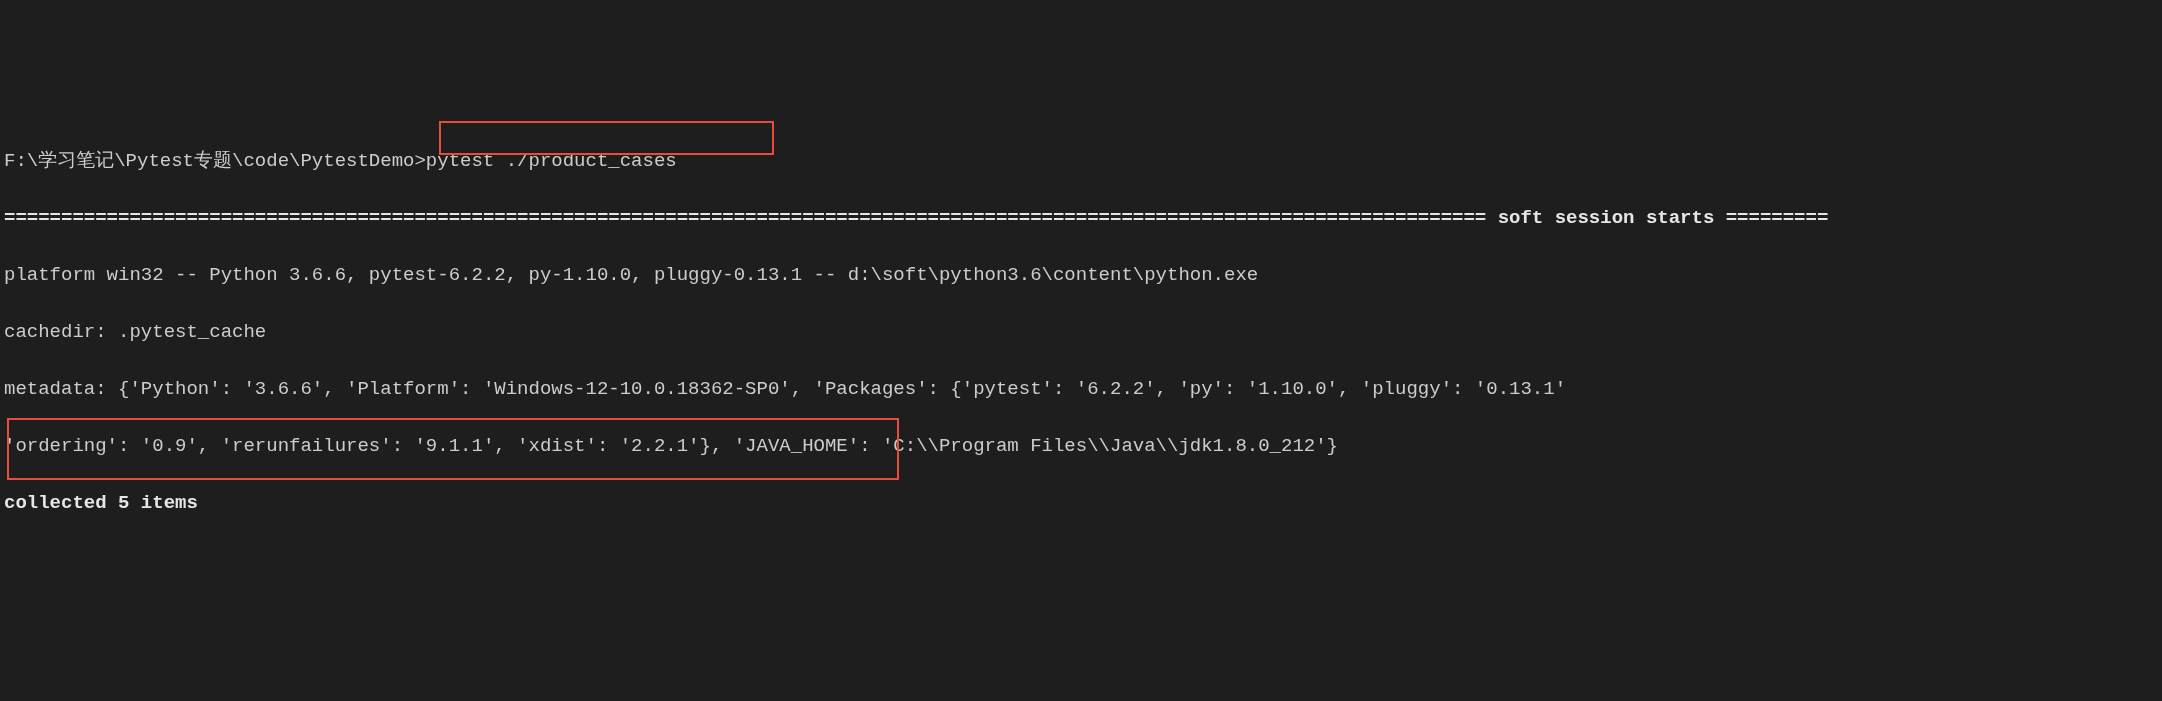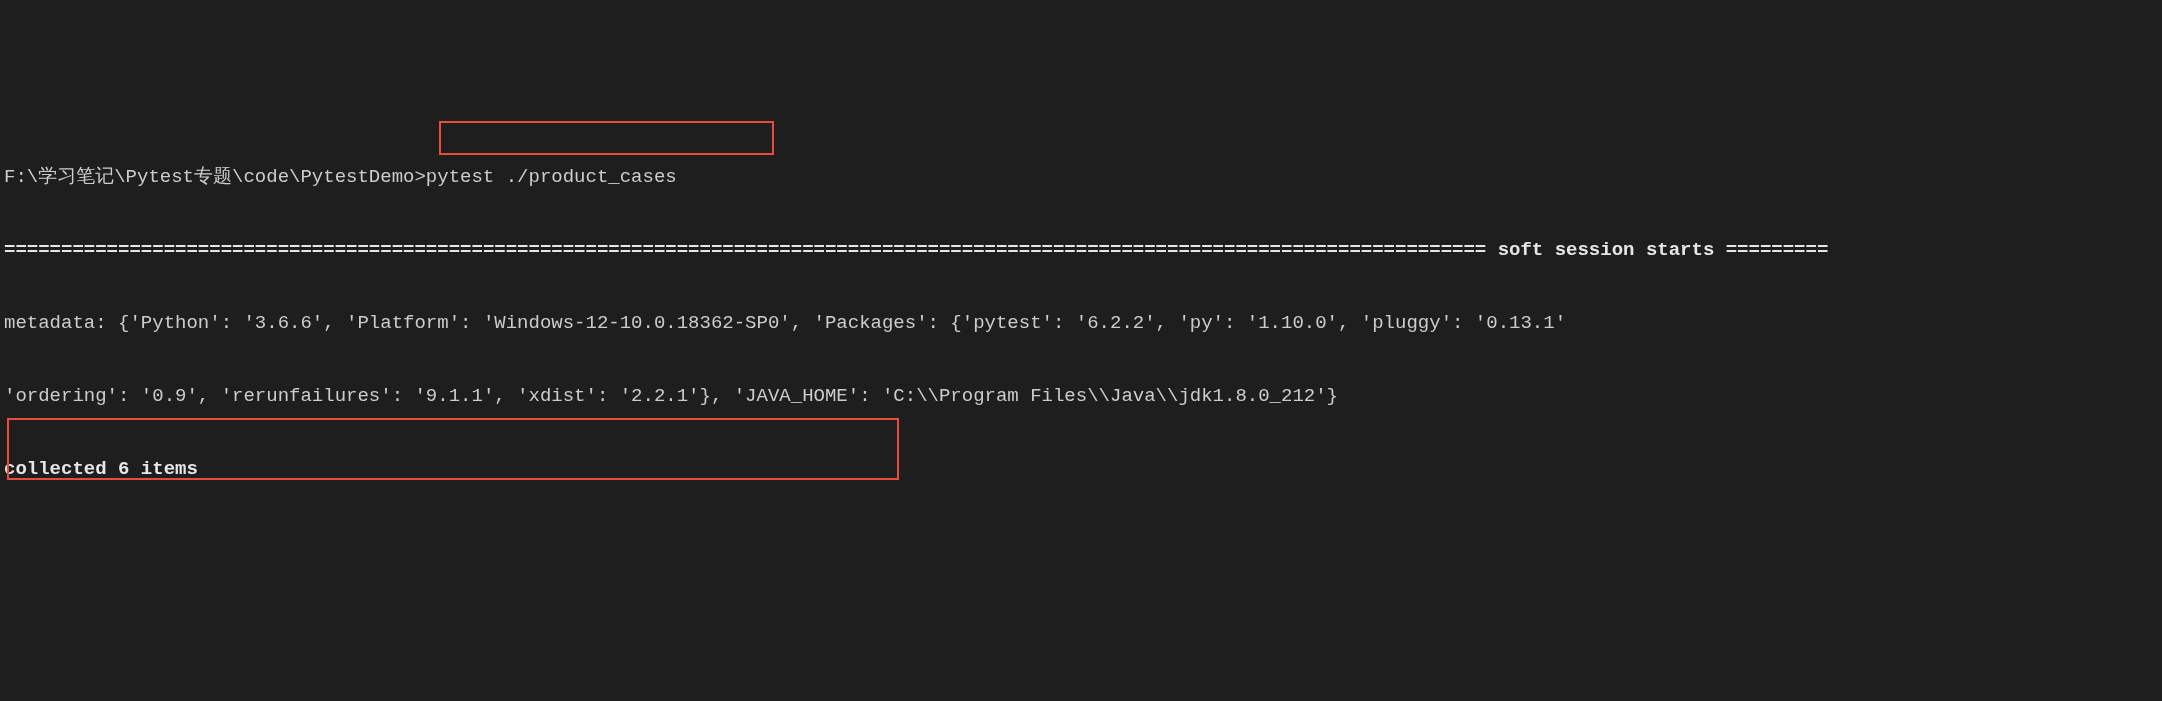--- a/index.html
+++ b/index.html
@@ -16,21 +16,20 @@
       white-space: pre;
       overflow-x: hidden;
       width: 2162px;
       line-height: 1.5;
     }
     .terminal {
       position: relative;
     }
     .line {
       display: block;
-      margin-top: 16px;
     }
     .bold {
       font-weight: bold;
       color: #e6e6e6;
     }
     .highlight-box-cmd {
       border: 2px solid #e74c3c;
       position: absolute;
       pointer-events: none;
     }
@@ -41,23 +40,25 @@
     }
   </style>
 </head>
 <body>
 
 
 
 <div class="terminal">
 <span class="line"><span>F:\学习笔记\Pytest专题\code\PytestDemo&gt;</span><span>pytest ./product_cases</span></span>
 <span class="line bold"><span>==================================================================================================================================</span><span> soft session starts </span><span>=========</span></span>
+<span class="line">platform win32 -- Python 3.6.6, pytest-6.2.2, py-1.10.0, pluggy-0.13.1 -- d:\soft\python3.6\content\python.exe</span>
+<span class="line">cachedir: .pytest_cache</span>
 <span class="line">metadata: {'Python': '3.6.6', 'Platform': 'Windows-12-10.0.18362-SP0', 'Packages': {'pytest': '6.2.2', 'py': '1.10.0', 'pluggy': '0.13.1'</span>
 <span class="line">'ordering': '0.9', 'rerunfailures': '9.1.1', 'xdist': '2.2.1'}, 'JAVA_HOME': 'C:\\Program Files\\Java\\jdk1.8.0_212'}</span>
-<span class="line bold">collected 6 items</span>
+<span class="line bold">collected 5 items</span>
 <span class="line"> </span>
 
 
 
 
 
 
 
 <div class="highlight-box-cmd" style="top:3px;left:435px;width:335px;height:34px;"></div>
 <div class="highlight-box-skipped" style="top:300px;left:3px;width:892px;height:62px;"></div>

